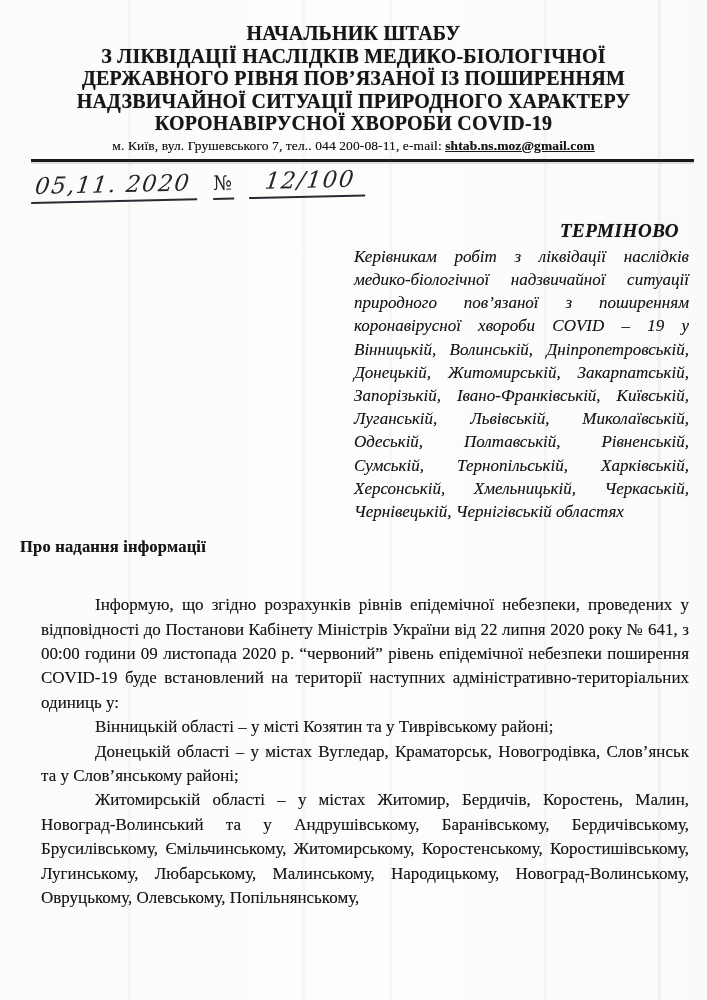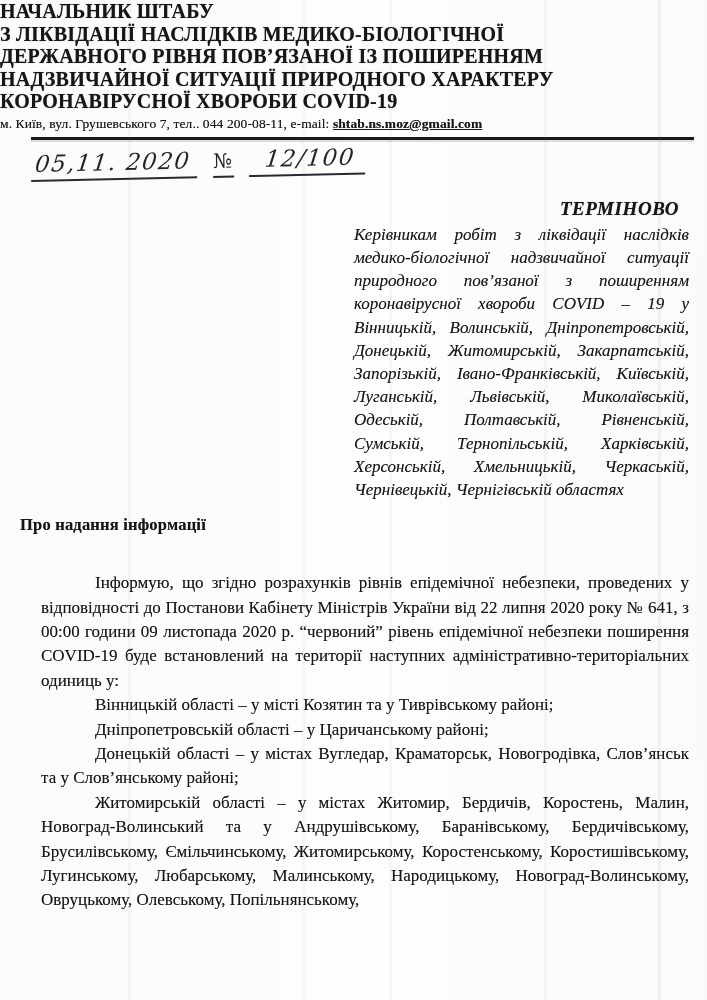--- a/index.html
+++ b/index.html
@@ -6,21 +6,21 @@
   html,body { background:#e9e9e7; }
   .page {
     width:707px; height:1000px; margin:0 auto; position:relative; overflow:hidden;
     background:linear-gradient(90deg,#fbfbf9 0%, #fdfdfc 55%, #fafaf8 100%);
     font-family:"Liberation Serif","DejaVu Serif",serif; color:#161616;
   }
   
   .streak { position:absolute; top:0; bottom:0; width:3px; background:rgba(110,110,110,0.05); pointer-events:none; }
   .streak.s1{left:128px;} .streak.s2{left:302px;} .streak.s3{left:389px;} .streak.s4{left:544px;} .streak.s5{left:658px; background:rgba(110,110,110,0.07);}
 
-  .letterhead { position:relative; }
+  .letterhead { text-align:center; padding-top:22px; position:relative; }
   .title-line {
     font-weight:bold; font-size:20px; line-height:22.5px; letter-spacing:0.2px;
     text-shadow:0 0 0.7px rgba(10,10,10,0.55);
   }
   .contact {
     font-size:13.5px; margin-top:3px; letter-spacing:0.1px;
     text-shadow:0 0 0.5px rgba(10,10,10,0.5);
   }
   .contact .email { text-decoration:underline;font-weight:bold; }
   .rule { height:3px; background:#1a1a1a; margin:5px 13px 0 31px; box-shadow:0 2px 0 rgba(0,0,0,0.12); }
@@ -89,17 +89,16 @@
   <div class="addressee">
     <div class="urgency">ТЕРМІНОВО</div>
     <div>Керівникам робіт з ліквідації наслідків медико-біологічної надзвичайної ситуації природного пов’язаної з поширенням коронавірусної хвороби COVID – 19 у Вінницькій, Волинській, Дніпропетровській, Донецькій, Житомирській, Закарпатській, Запорізькій, Івано-Франківській, Київській, Луганській, Львівській, Миколаївській, Одеській, Полтавській, Рівненській, Сумській, Тернопільській, Харківській, Херсонській, Хмельницькій, Черкаській, Чернівецькій, Чернігівській областях</div>
   </div>
 
   <div class="subject">Про надання інформації</div>
 
   <div class="body-text">
     <p>Інформую, що згідно розрахунків рівнів епідемічної небезпеки, проведених у відповідності до Постанови Кабінету Міністрів України від 22 липня 2020 року № 641, з 00:00 години 09 листопада 2020 р. “червоний” рівень епідемічної небезпеки поширення COVID-19 буде встановлений на території наступних адміністративно-територіальних одиниць у:</p>
     <p>Вінницькій області – у місті Козятин та у Тиврівському районі;</p>
-    <p>Дніпропетровській області – у Царичанському районі;</p>
     <p>Донецькій області – у містах Вугледар, Краматорськ, Новогродівка, Слов’янськ та у Слов’янському районі;</p>
     <p>Житомирській області – у містах Житомир, Бердичів, Коростень, Малин, Новоград-Волинський та у Андрушівському, Баранівському, Бердичівському, Брусилівському, Ємільчинському, Житомирському, Коростенському, Коростишівському, Лугинському, Любарському, Малинському, Народицькому, Новоград-Волинському, Овруцькому, Олевському, Попільнянському,</p>
   </div>
 </div>
 
 </body></html>

